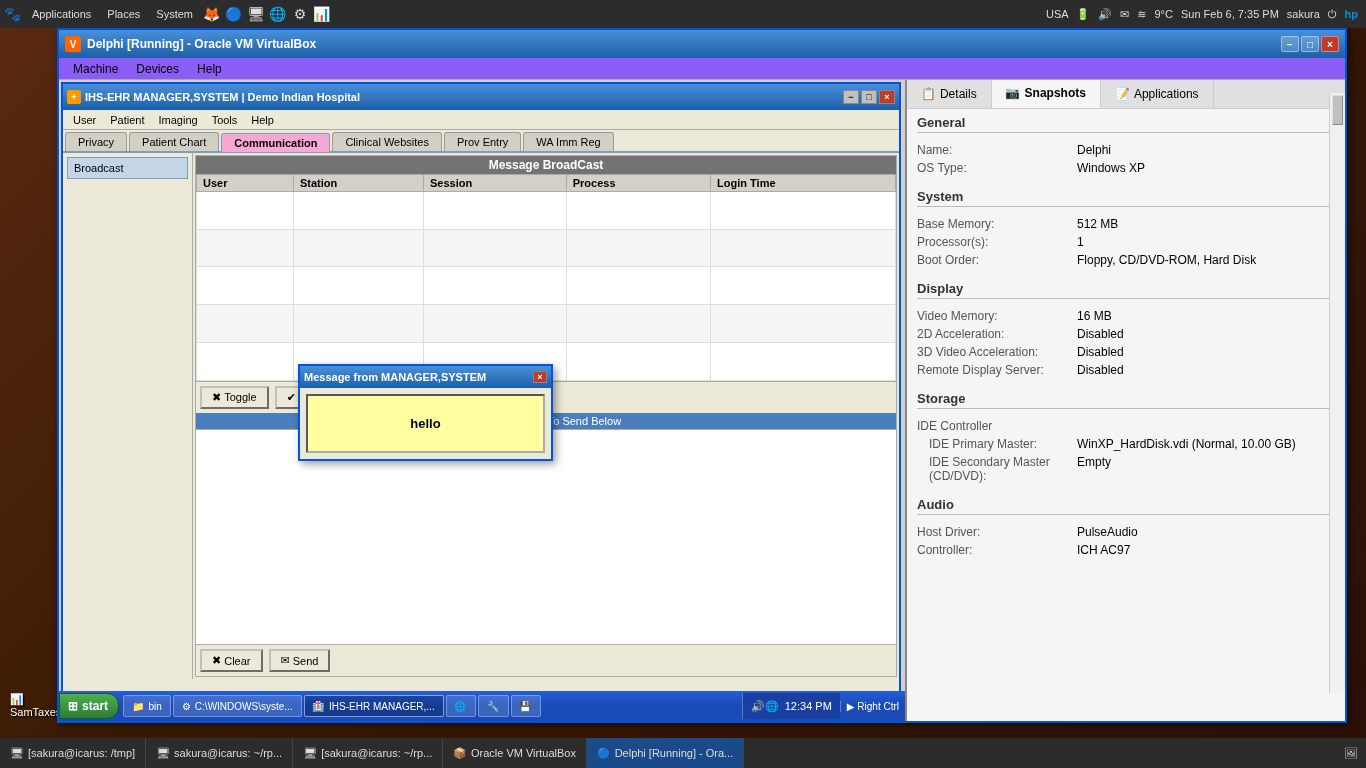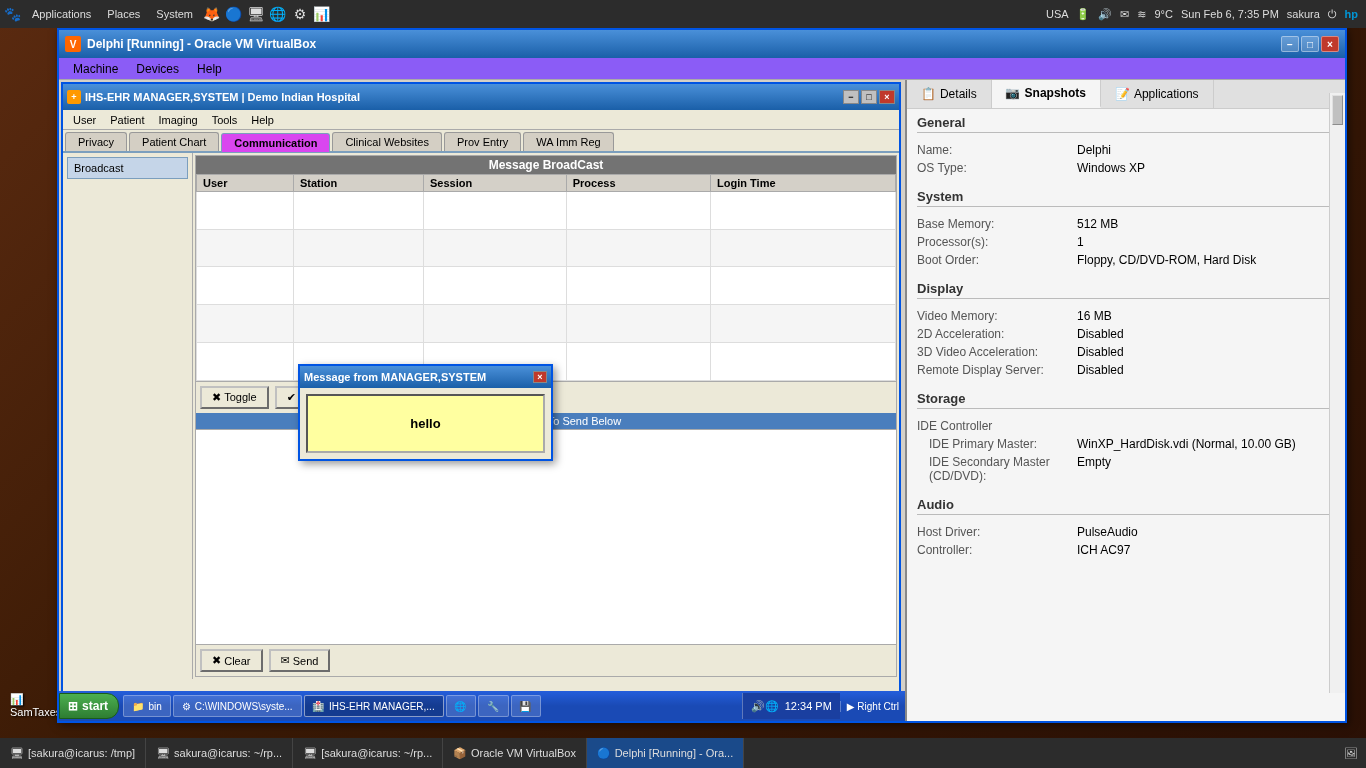--- a/index.html
+++ b/index.html
@@ -205,21 +205,21 @@
     .xp-tab {
       padding: 3px 12px;
       font-size: 11px;
       border: 1px solid #999;
       border-bottom: none;
       background: #d4cfc4;
       cursor: pointer;
       border-radius: 3px 3px 0 0;
     }
     .xp-tab.active {
-      background: #d946ef;
+      background: #f9a8d4;
       border-color: #7b9ebd;
       font-weight: bold;
       position: relative;
       bottom: -1px;
     }
 
     
     .xp-main {
       display: flex;
       height: calc(100% - 88px);

